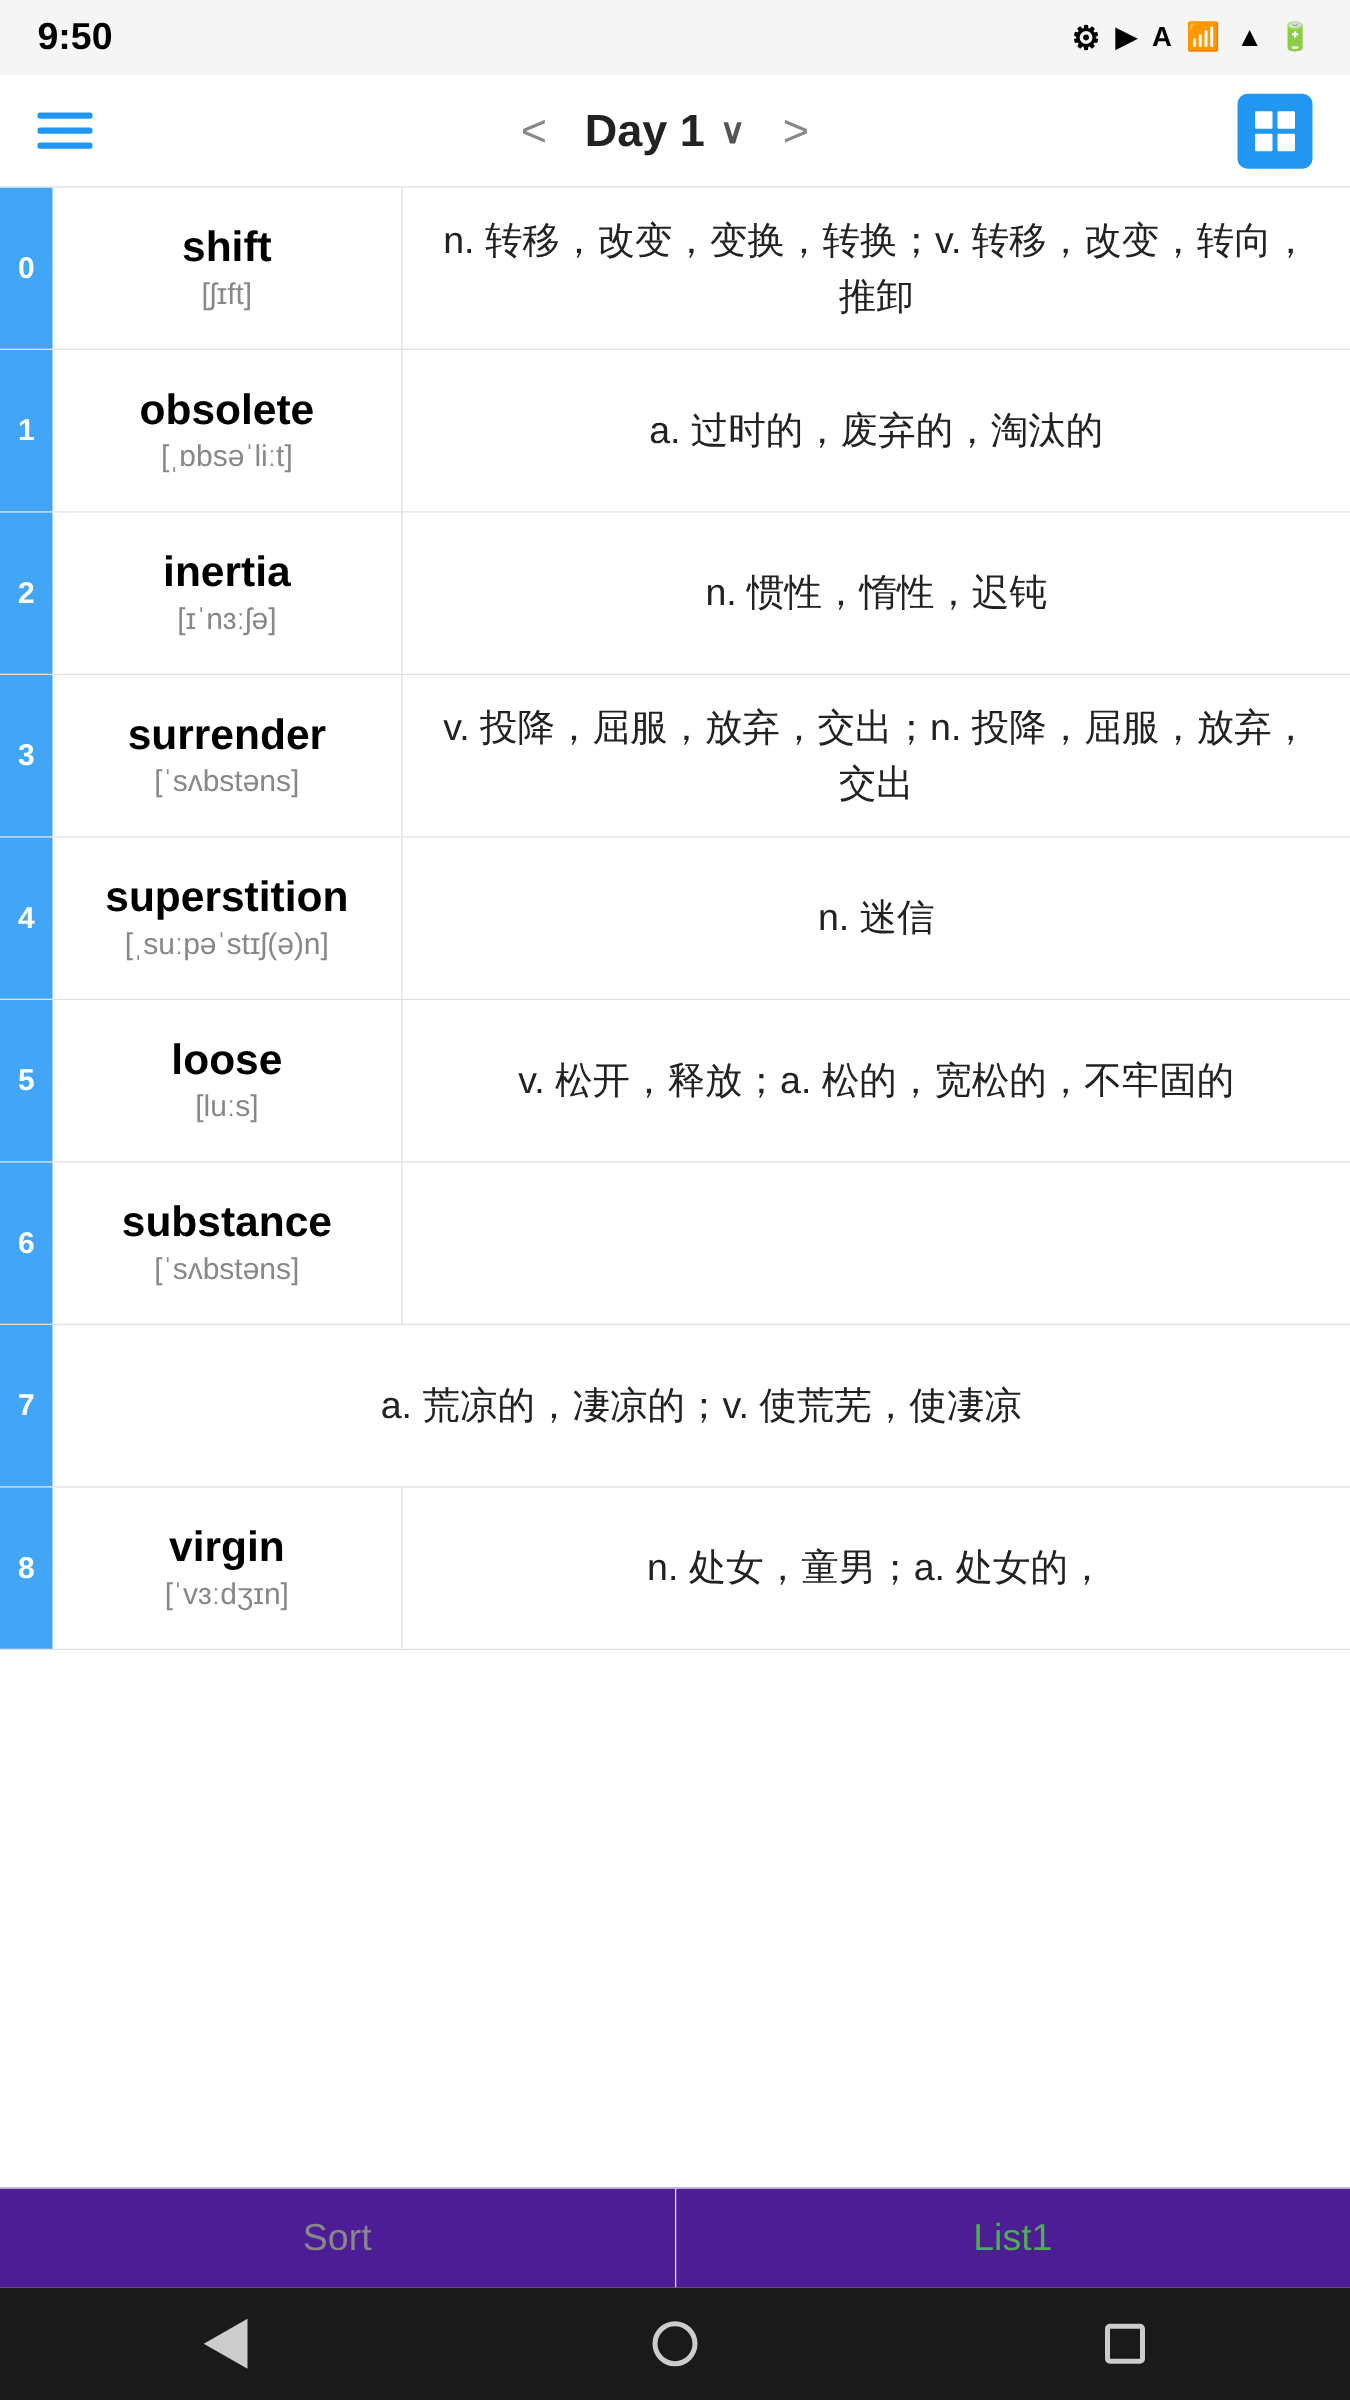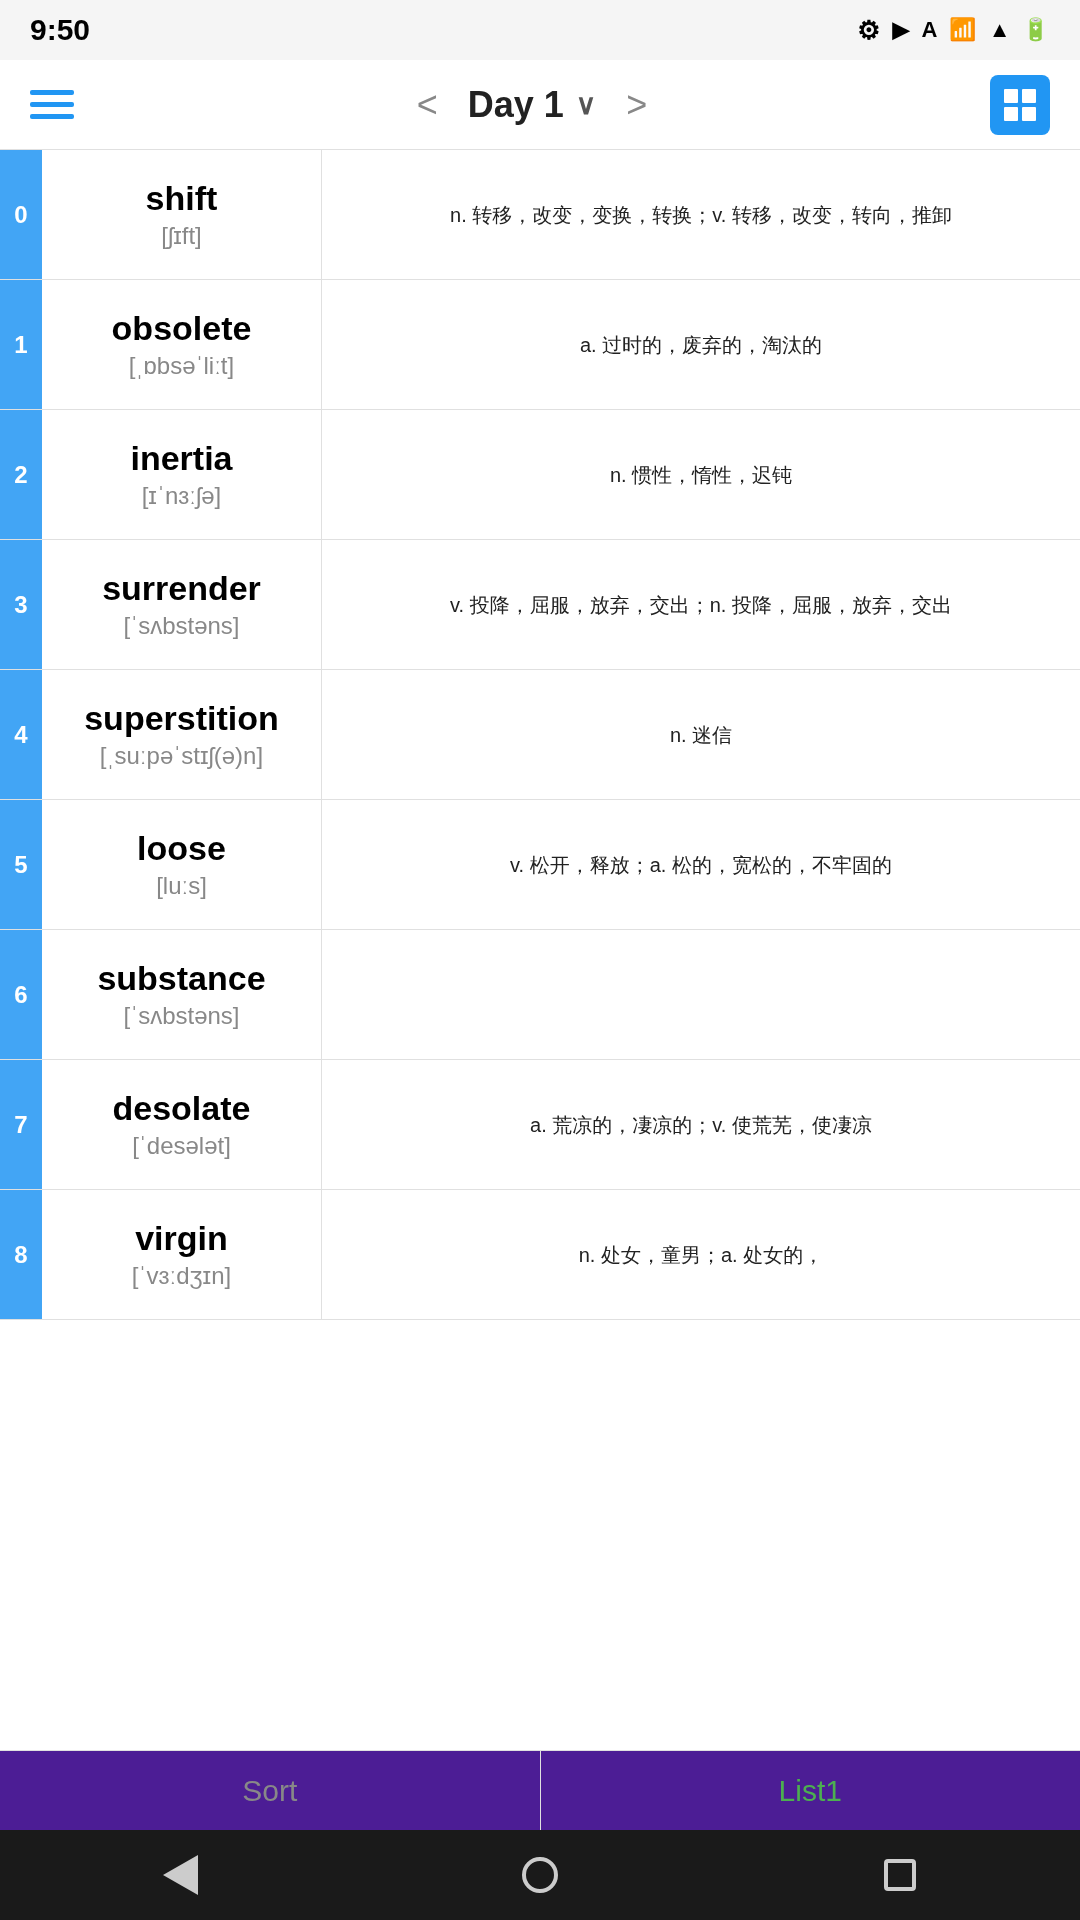--- a/index.html
+++ b/index.html
@@ -126,21 +126,21 @@
       color: #888;
       text-align: center;
       margin-top: 4px;
     }
     .row-definition {
       flex: 1;
       display: flex;
       align-items: center;
       justify-content: center;
       padding: 16px 24px;
-      font-size: 20px;
+      font-size: 30px;
       color: #222;
       text-align: center;
       line-height: 1.5;
     }
 
     
     .bottom-tabs {
       height: 80px;
       display: flex;
       border-top: 1px solid #e0e0e0;
@@ -299,24 +299,20 @@
     </div>
     <div class="word-row">
       <div class="row-index">6</div>
       <div class="row-word">
         <span class="word-english">substance</span>
         <span class="word-phonetic">[ˈsʌbstəns]</span>
       </div>
     </div>
     <div class="word-row">
       <div class="row-index">7</div>
-      <div class="row-word">
-        <span class="word-english">desolate</span>
-        <span class="word-phonetic">[ˈdesələt]</span>
-      </div>
       <div class="row-definition">a. 荒凉的，凄凉的；v. 使荒芜，使凄凉</div>
     </div>
     <div class="word-row">
       <div class="row-index">8</div>
       <div class="row-word">
         <span class="word-english">virgin</span>
         <span class="word-phonetic">[ˈvɜːdʒɪn]</span>
       </div>
       <div class="row-definition">n. 处女，童男；a. 处女的，</div>
     </div>

